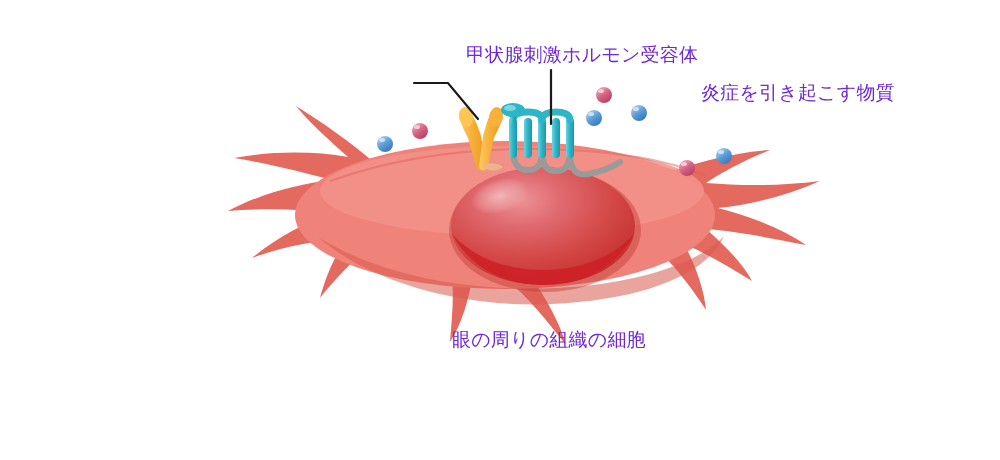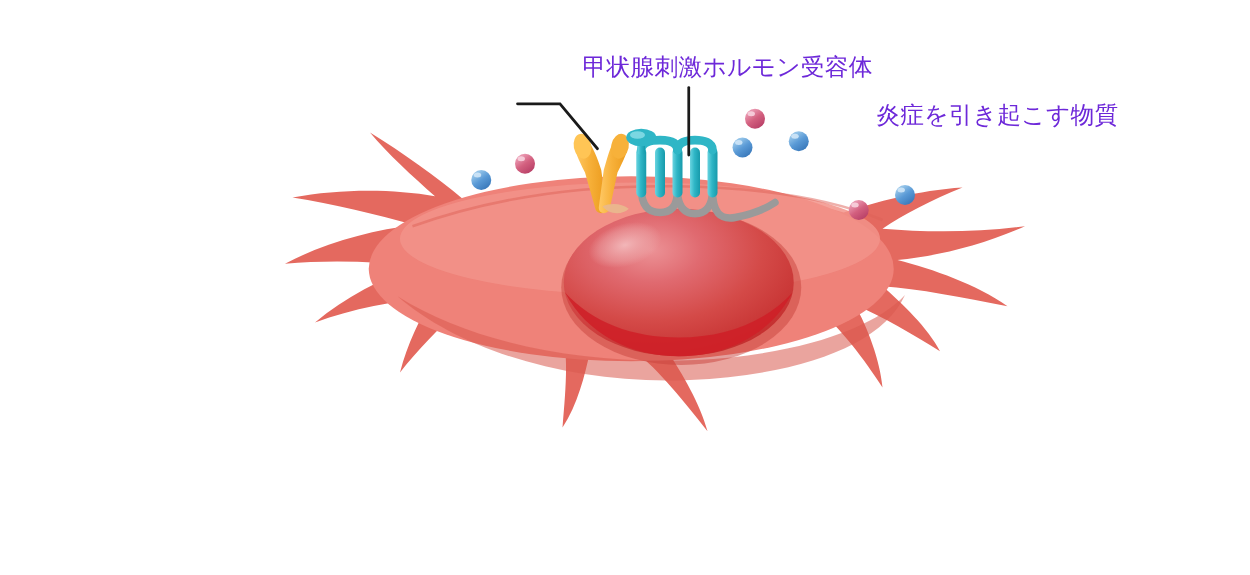--- a/index.html
+++ b/index.html
@@ -216,14 +216,15 @@
       <path fill="none" stroke="#1a1a1a" stroke-width="2.2" stroke-linecap="round" d="M 414 83 L 448 83 L 478 119"></path>
       <path fill="none" stroke="#1a1a1a" stroke-width="2.2" stroke-linecap="round" d="M 551 70 L 551 124"></path>
     </g>
   </svg>
 
 
   <div class="label-text" id="label-tsh">甲状腺刺激ホルモン受容体</div>
 
   <div class="label-text" id="label-infl">炎症を引き起こす物質</div>
 
+  <div class="label-text" id="label-cell">眼の周りの組織の細胞</div>
 
 </div>
 
 </body></html>

